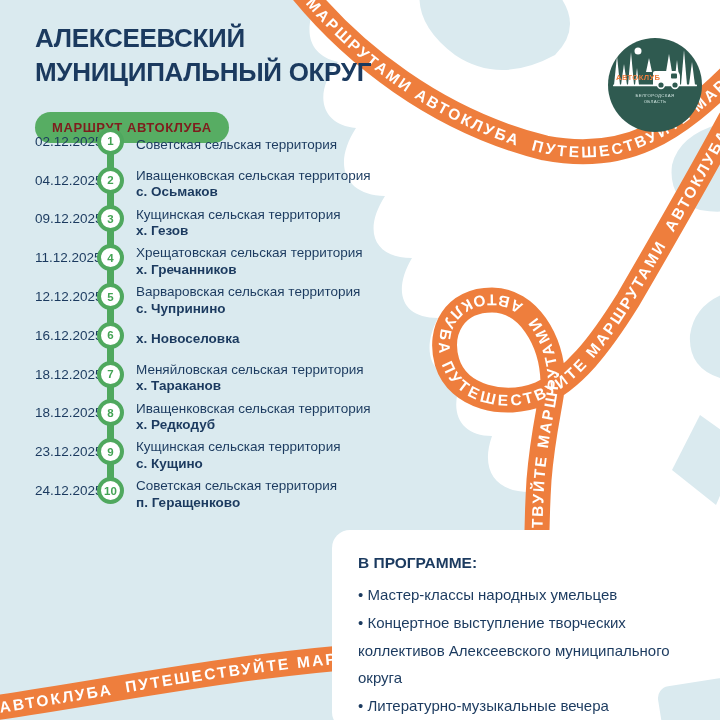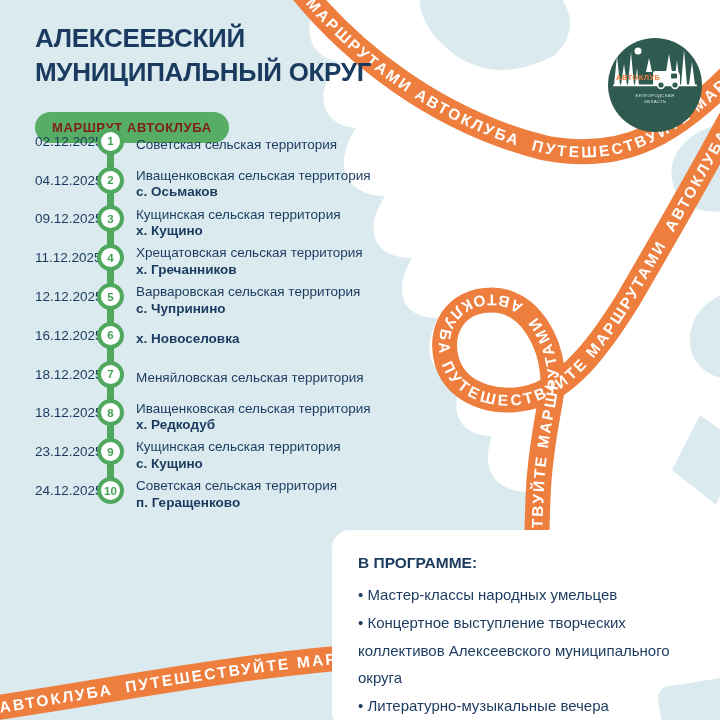--- a/index.html
+++ b/index.html
@@ -113,21 +113,21 @@
         <div class="route-place">с. Осьмаков</div>
       </div>
     </div>
     <div class="route-row">
       <div class="route-date">09.12.2025</div>
       <div class="route-node">
           <span class="route-num">3</span>
         </div>
       <div class="route-text">
         <div>Кущинская сельская территория</div>
-        <div class="route-place">х. Кущино</div>
+        <div class="route-place">х. Гезов</div>
       </div>
     </div>
     <div class="route-row">
       <div class="route-date">11.12.2025</div>
       <div class="route-node">
           <span class="route-num">4</span>
         </div>
       <div class="route-text">
         <div>Хрещатовская сельская территория</div>
         <div class="route-place">х. Гречанников</div>
@@ -152,20 +152,21 @@
         <div class="route-place">х. Новоселовка</div>
       </div>
     </div>
     <div class="route-row">
       <div class="route-date">18.12.2025</div>
       <div class="route-node">
           <span class="route-num">7</span>
         </div>
       <div class="route-text">
         <div>Меняйловская сельская территория</div>
+        <div class="route-place">х. Тараканов</div>
       </div>
     </div>
     <div class="route-row">
       <div class="route-date">18.12.2025</div>
       <div class="route-node">
           <span class="route-num">8</span>
         </div>
       <div class="route-text">
         <div>Иващенковская сельская территория</div>
         <div class="route-place">х. Редкодуб</div>

